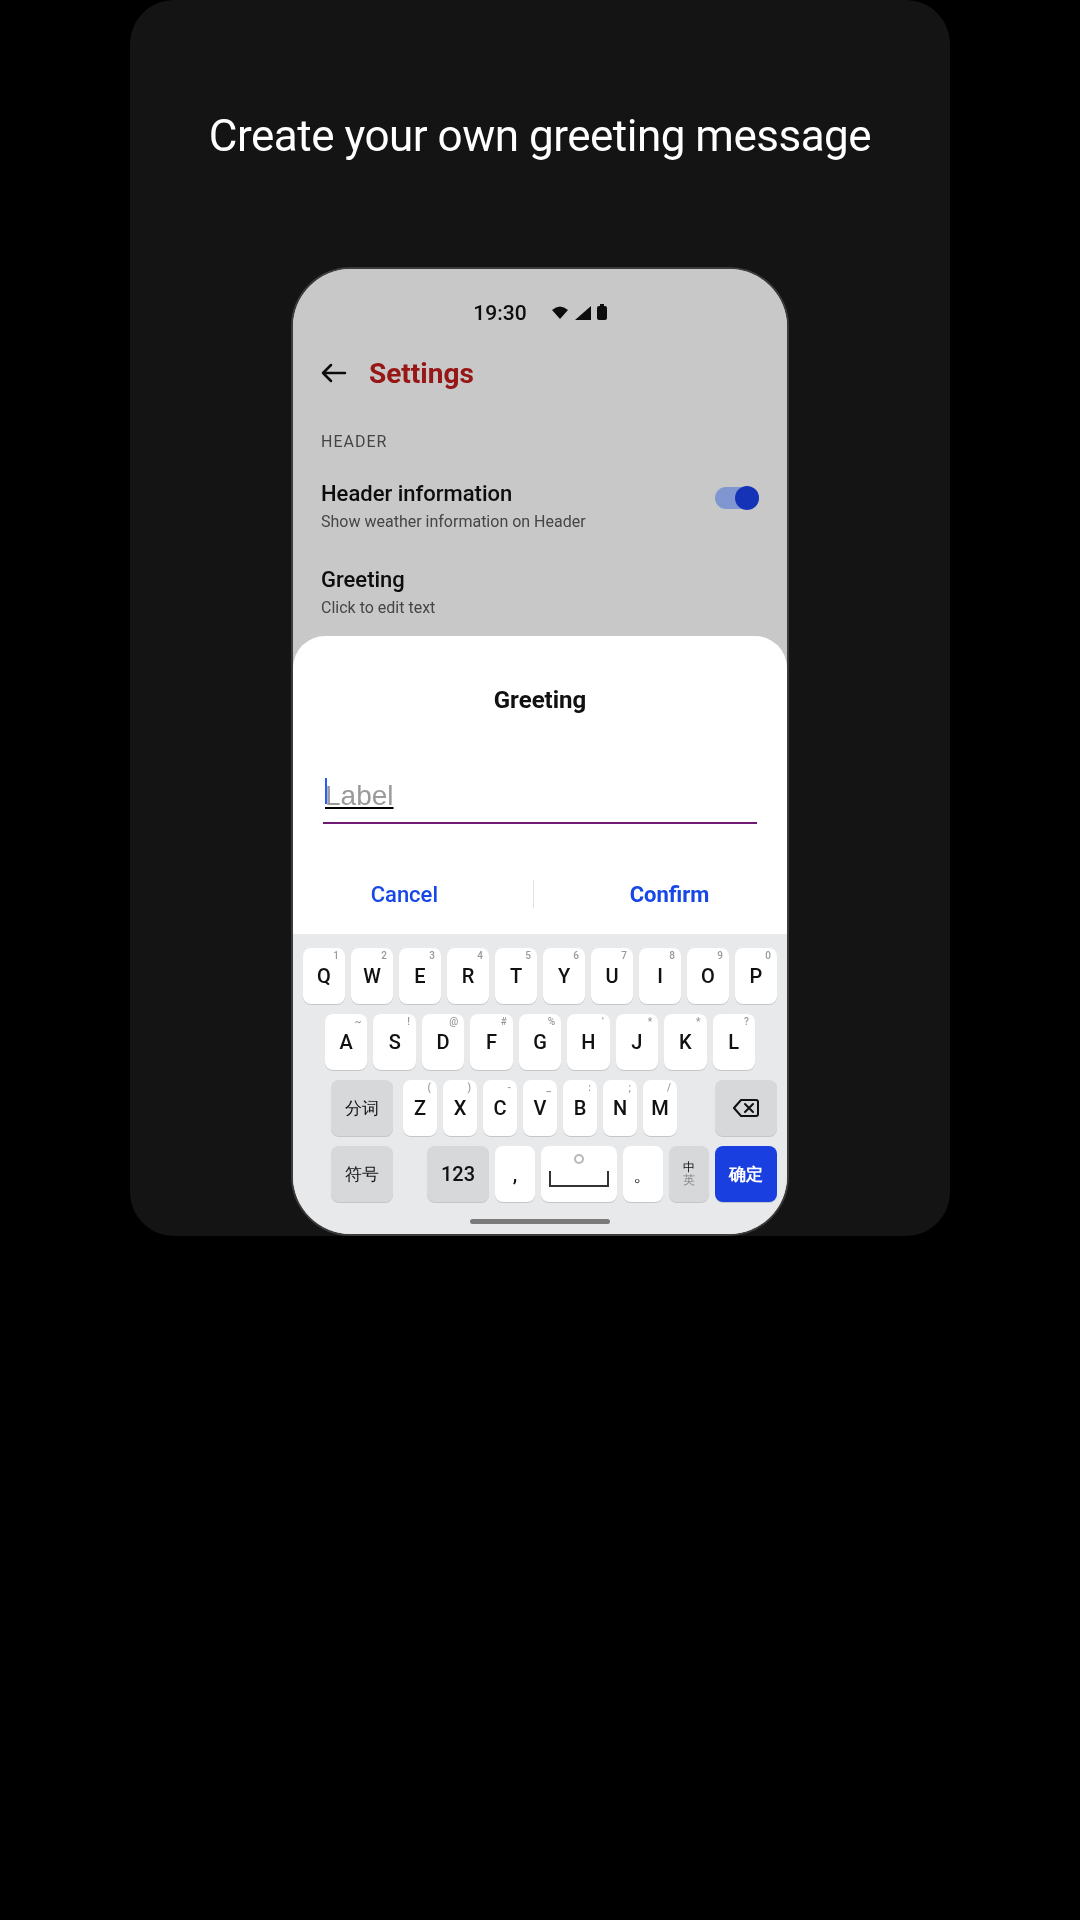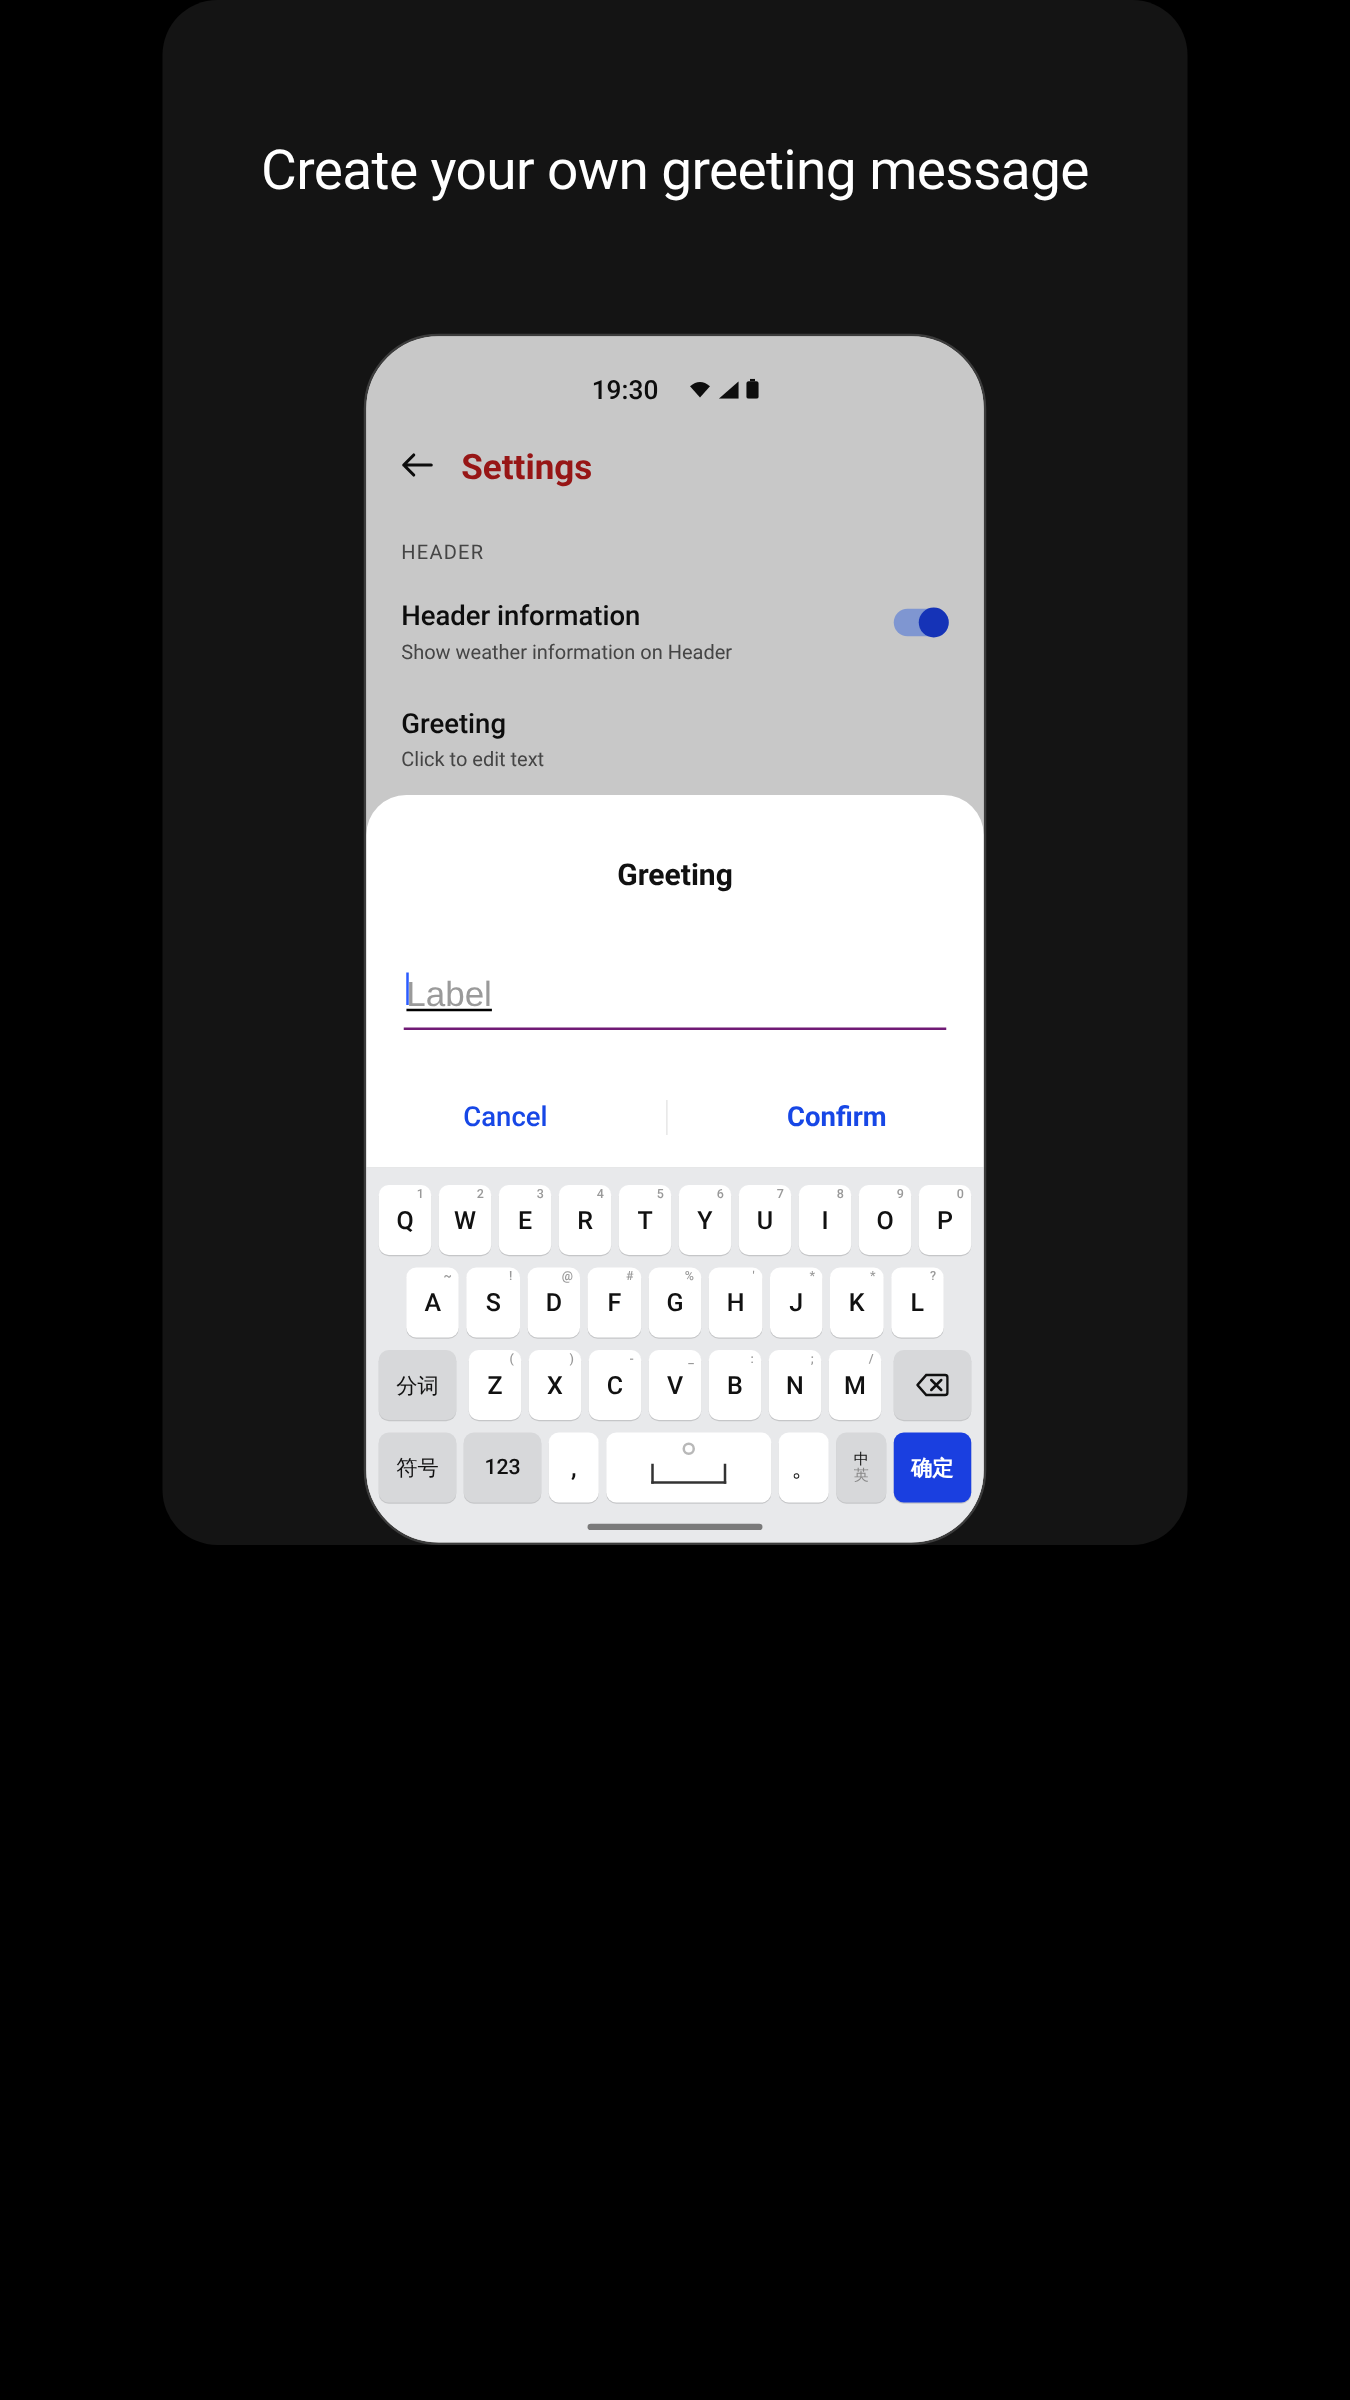--- a/index.html
+++ b/index.html
@@ -150,21 +150,21 @@
     background:#fff; border-radius:8px;
     height:56px;
     display:flex; flex-direction:column; align-items:center; justify-content:center;
     box-shadow: 0 1px 0 rgba(0,0,0,0.15);
     font-size:20px; color:#111; font-weight:500;
     position:relative;
     flex:1;
     min-width:0;
   }
   .key .sup { position:absolute; top:2px; right:6px; font-size:10px; color:#999; }
-  .key-wide { flex: 0 0 62px; }
+  .key-wide { flex: 0 0 62px; margin-left: 28px; }
   .key-grey { background:#d7d8da; }
   .key-space { flex:3; }
   .key-confirm { background:#1a3fe0; color:#fff; font-weight:600; flex:0 0 62px; }
   .key-lang { flex:0 0 40px; background:#d7d8da; font-size:12px; line-height:1.1; }
   .key-comma, .key-period { flex:0 0 40px; }
   .space-glyph {
     width:60px; height:16px;
     border-left:2px solid #333; border-right:2px solid #333; border-bottom:2px solid #333;
     margin-top:10px;
   }
@@ -376,21 +376,21 @@
             </div>
           <div class="key key-wide key-grey backspace-icon">
             <svg viewBox="0 0 26 20">
                 <path d="M8 2 H23 Q25 2 25 4 V16 Q25 18 23 18 H8 L1 10 Z" fill="none" stroke="#111" stroke-width="2"></path>
                 <path d="M12 6 L20 14 M20 6 L12 14" stroke="#111" stroke-width="2" stroke-linecap="round"></path>
               </svg>
           </div>
         </div>
         <div class="krow">
           <div class="key key-wide key-grey" style="font-size:17px;">符号</div>
-          <div class="key key-wide key-grey" style="font-size:17px;">123</div>
+          <div class="key key-wide key-grey" style="font-size:20px;">123</div>
           <div class="key key-comma">,</div>
           <div class="key key-space">
             <div class="mic-dot"></div>
             <div class="space-glyph"></div>
           </div>
           <div class="key key-period">。</div>
           <div class="key key-lang">
             <span>中</span>
             <span style="color:#888;">英</span>
           </div>

